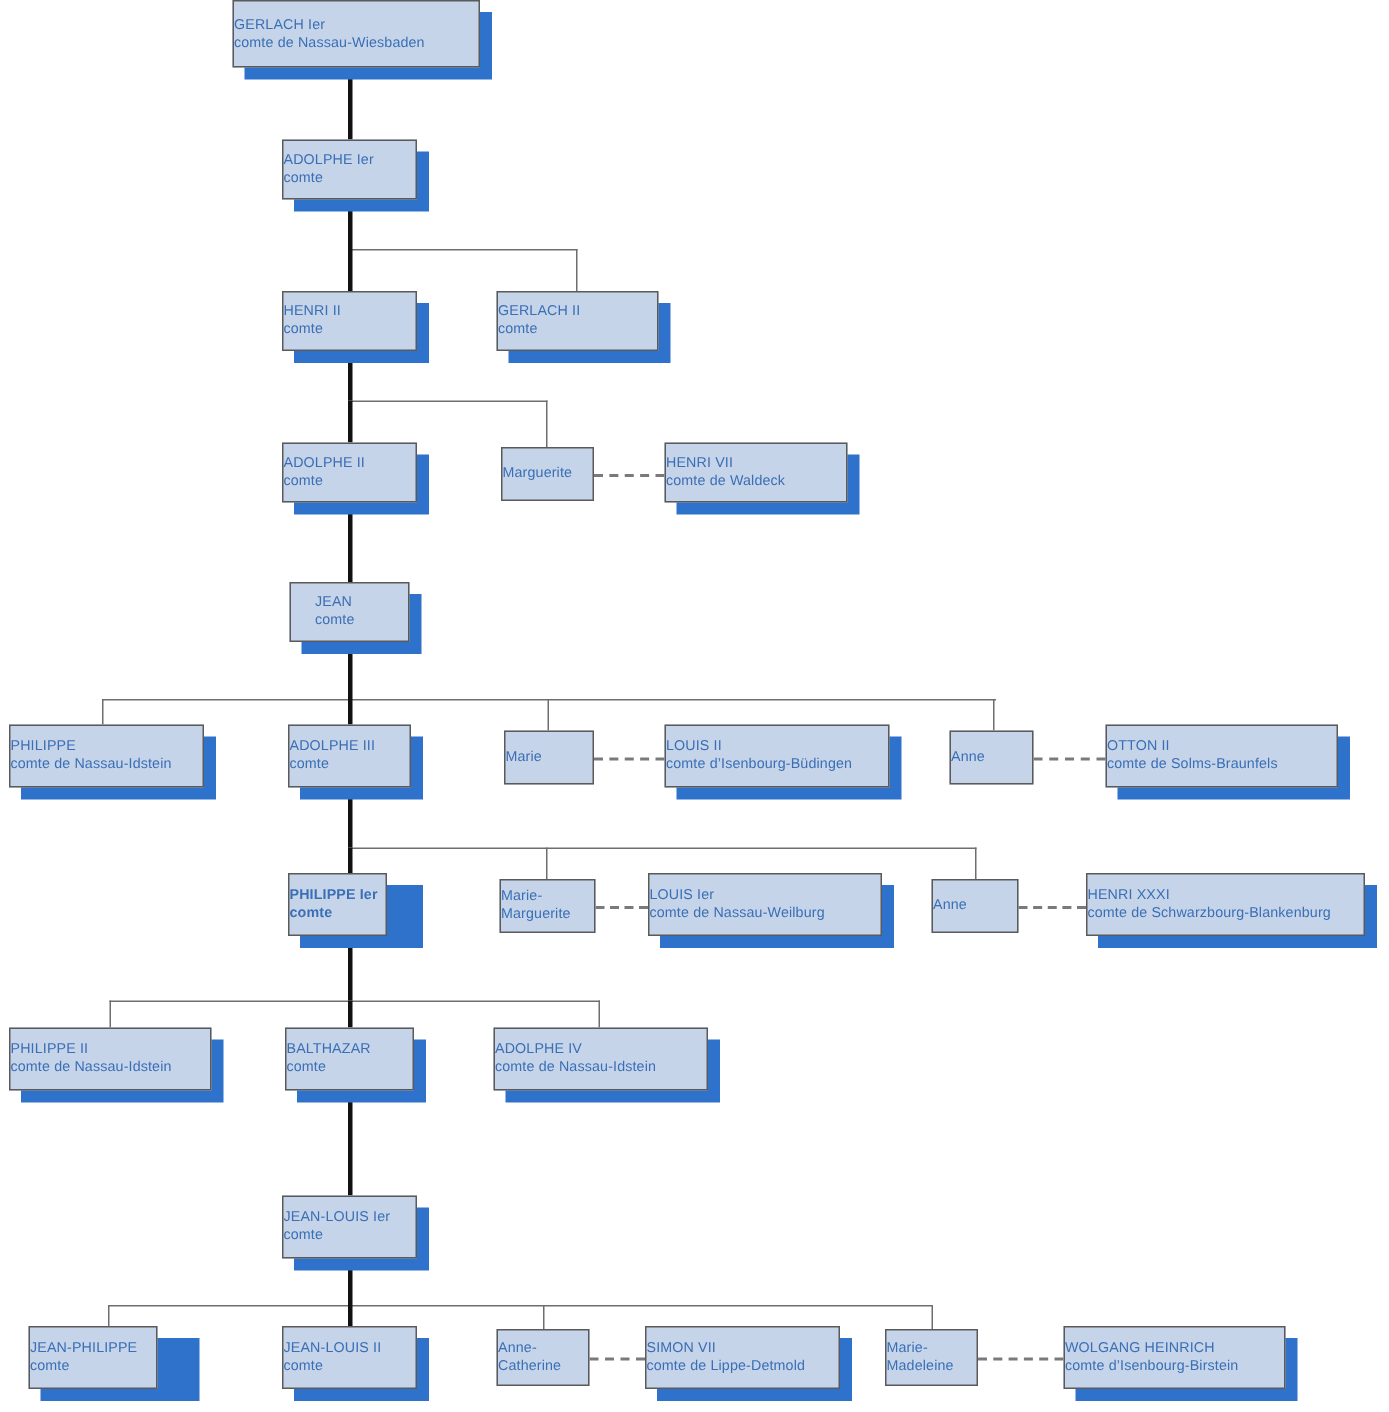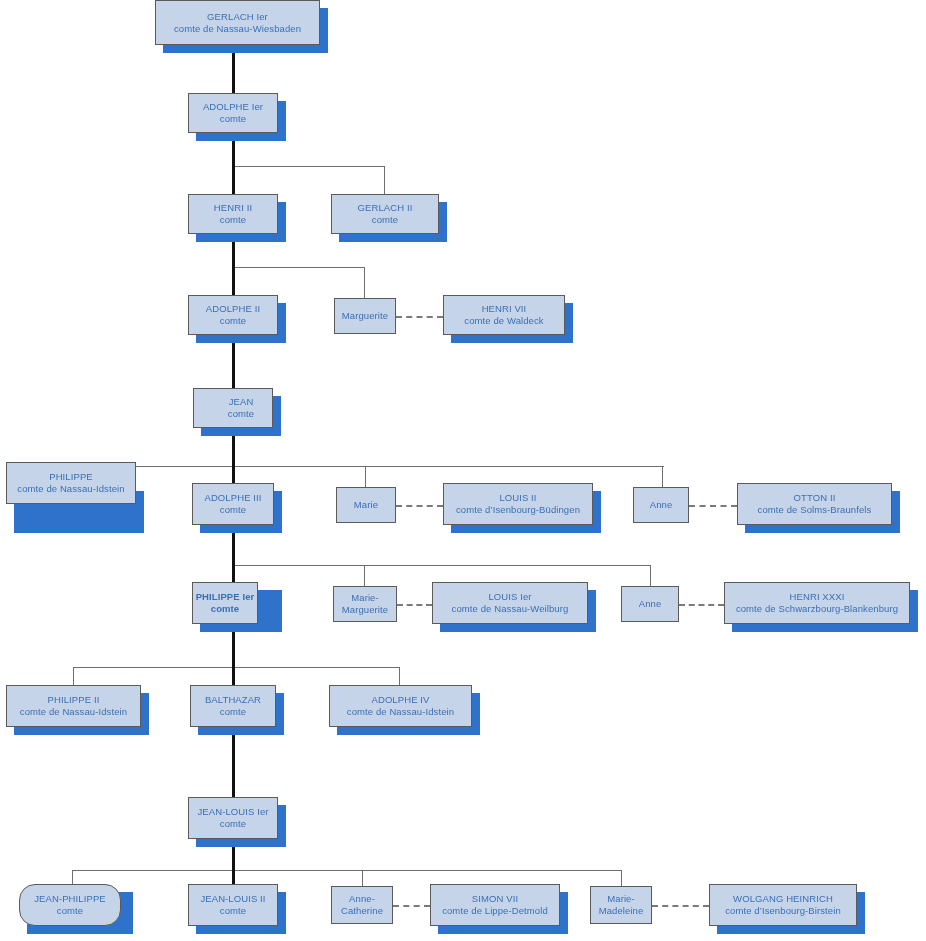--- a/index.html
+++ b/index.html
@@ -35,21 +35,21 @@
 
   
   .node {
     position: absolute;
     box-sizing: border-box;
     background: #c6d4e9;
     border: 1px solid #5a5a5a;
     color: #3a6fb5;
     font-size: 9.5px;
     line-height: 12px;
-    text-align: center;
+    text-align: left;
     display: flex;
     flex-direction: column;
     align-items: center;
     justify-content: center;
     z-index: 5;
     letter-spacing: 0.1px;
   }
   .node .l1, .node .l2 {
     display: block;
     width: 100%;
@@ -175,21 +175,21 @@
         <span class="l1">Marguerite</span>
       </div>
       <div class="node" style="left: 443px; top: 295px; width: 122px; height: 40px;">
         <span class="l1">HENRI VII</span>
         <span class="l2">comte de Waldeck</span>
       </div>
       <div class="node" style="left: 193px; top: 388px; width: 80px; height: 40px; padding-left: 16px;">
         <span class="l1">JEAN</span>
         <span class="l2">comte</span>
       </div>
-      <div class="node" style="left: 6px; top: 462px; width: 130px; height: 42px;">
+      <div class="node" style="left: 6px; top: 483px; width: 130px; height: 42px;">
         <span class="l1">PHILIPPE</span>
         <span class="l2">comte de Nassau-Idstein</span>
       </div>
       <div class="node" style="left: 192px; top: 483px; width: 82px; height: 42px;">
         <span class="l1">ADOLPHE III</span>
         <span class="l2">comte</span>
       </div>
       <div class="node" style="left: 336px; top: 487px; width: 60px; height: 36px;">
         <span class="l1">Marie</span>
       </div>
@@ -232,21 +232,21 @@
         <span class="l2">comte</span>
       </div>
       <div class="node" style="left: 329px; top: 685px; width: 143px; height: 42px;">
         <span class="l1">ADOLPHE IV</span>
         <span class="l2">comte de Nassau-Idstein</span>
       </div>
       <div class="node" style="left: 188px; top: 797px; width: 90px; height: 42px;">
         <span class="l1">JEAN-LOUIS Ier</span>
         <span class="l2">comte</span>
       </div>
-      <div class="node" style="left: 19px; top: 884px; width: 102px; height: 42px; border-radius: 16px;">
+      <div class="node" style="left: 19px; top: 884px; width: 86px; height: 42px;">
         <span class="l1">JEAN-PHILIPPE</span>
         <span class="l2">comte</span>
       </div>
       <div class="node" style="left: 188px; top: 884px; width: 90px; height: 42px;">
         <span class="l1">JEAN-LOUIS II</span>
         <span class="l2">comte</span>
       </div>
       <div class="node" style="left: 331px; top: 886px; width: 62px; height: 38px;">
         <span class="l1">Anne-</span>
         <span class="l2">Catherine</span>

